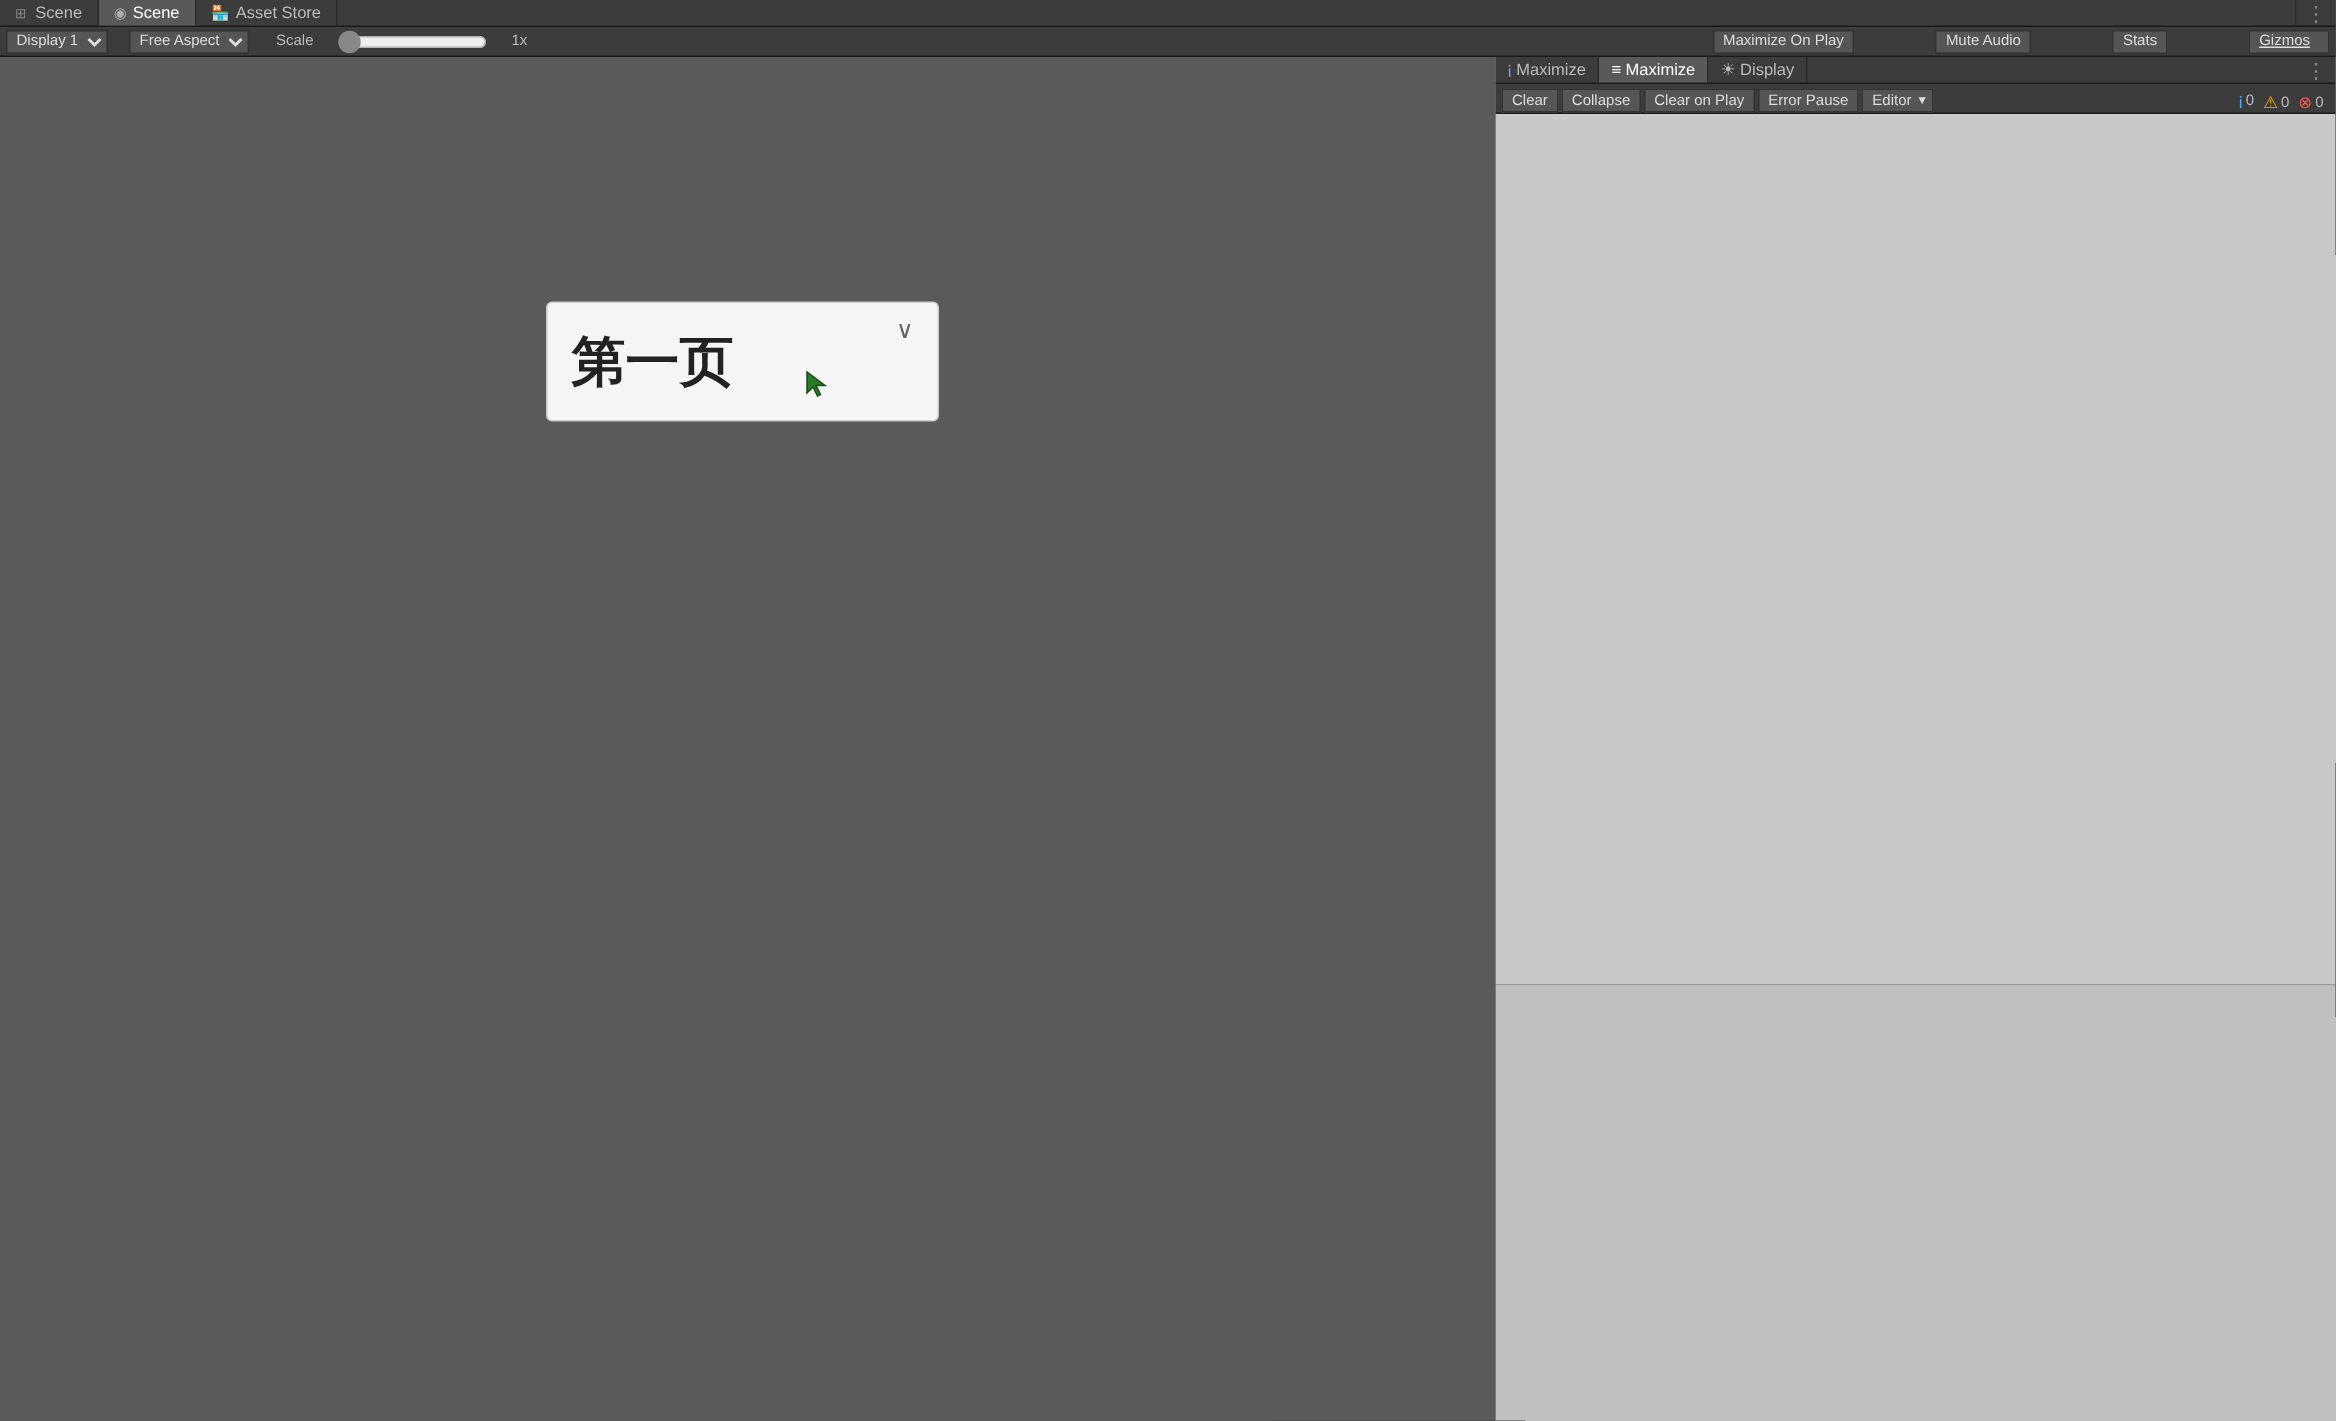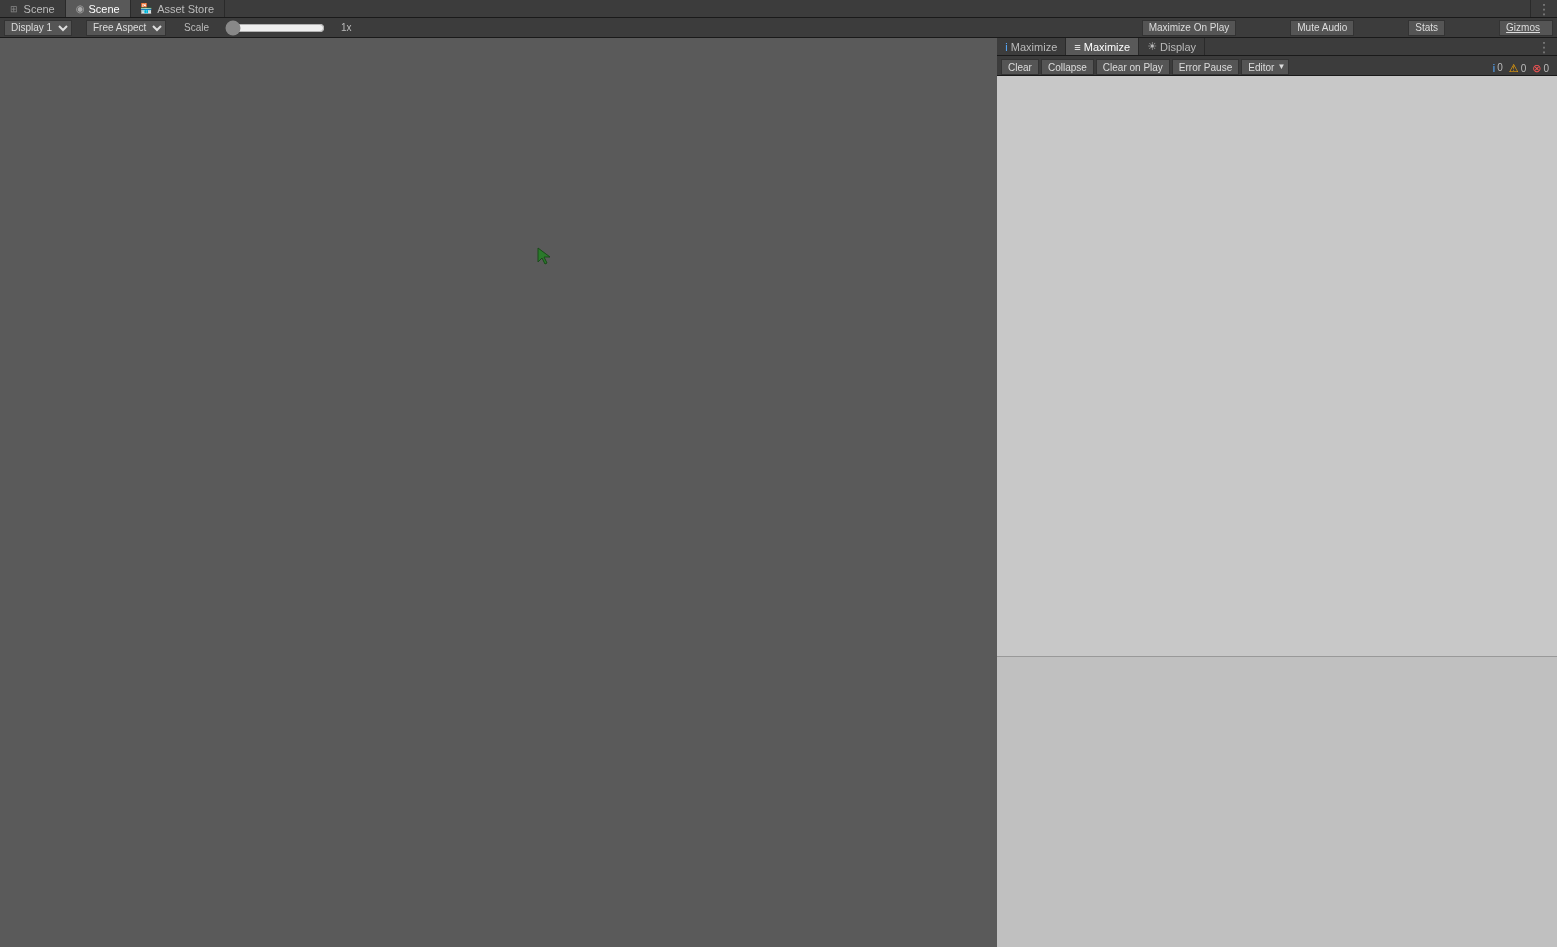--- a/index.html
+++ b/index.html
@@ -277,20 +277,24 @@
   <button class="toolbar-btn">Maximize On Play</button>
   <button class="toolbar-btn">Mute Audio</button>
   <button class="toolbar-btn">Stats</button>
   <button class="toolbar-btn" style="padding-right:12px; position:relative;text-decoration:underline;">Gizmos</button>
 </div>
 
 <div class="main-layout">
 
   <div class="game-view">
 
+    <div class="game-card">
+      <span class="card-text">第一页</span>
+      <span class="card-chevron">∨</span>
+    </div>
 
     <div class="cursor-arrow">
       <svg width="20" height="20" viewBox="0 0 20 20">
         <polygon points="2,2 2,16 6,12 9,18 11,17 8,11 14,11" fill="#2a7a2a" stroke="#1a4a1a" stroke-width="1"></polygon>
       </svg>
     </div>
 
   </div>
 
   <div class="right-panel">

